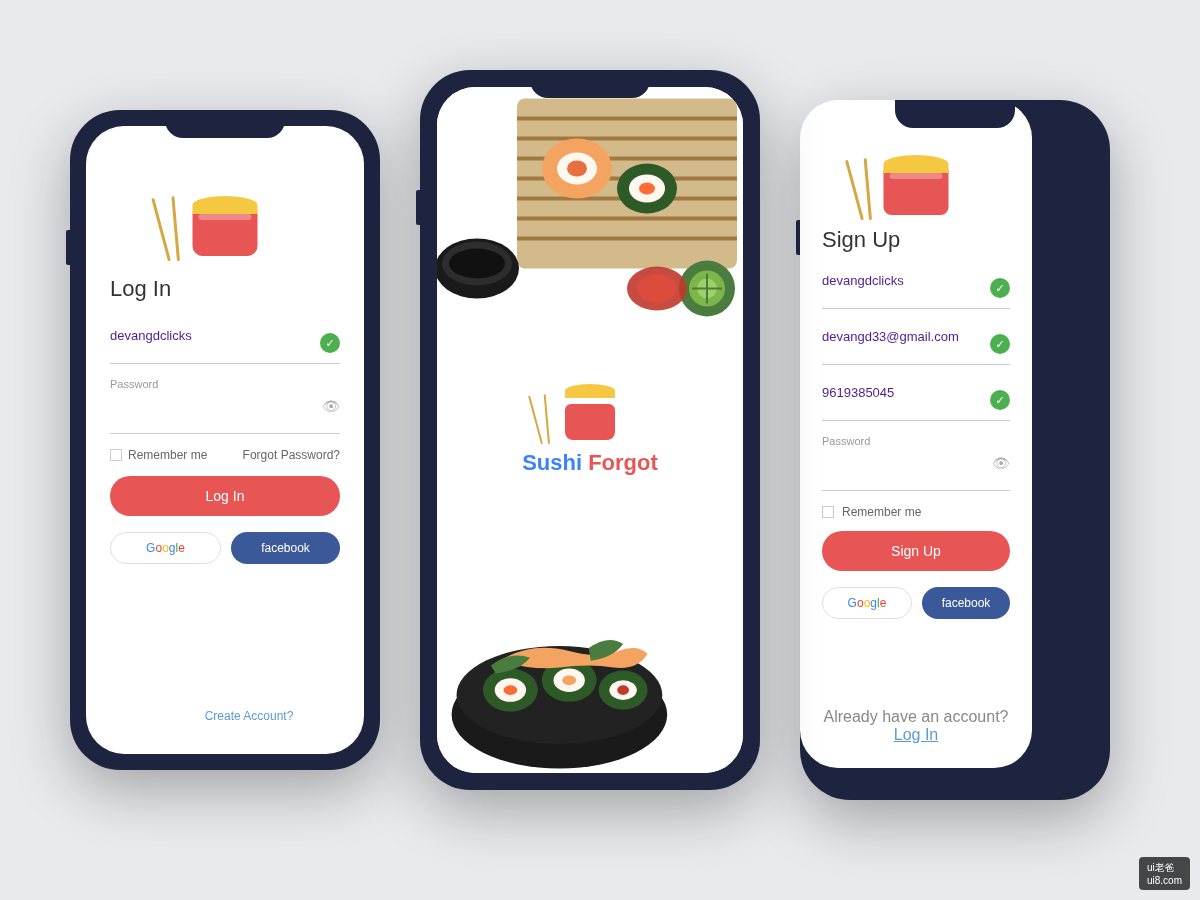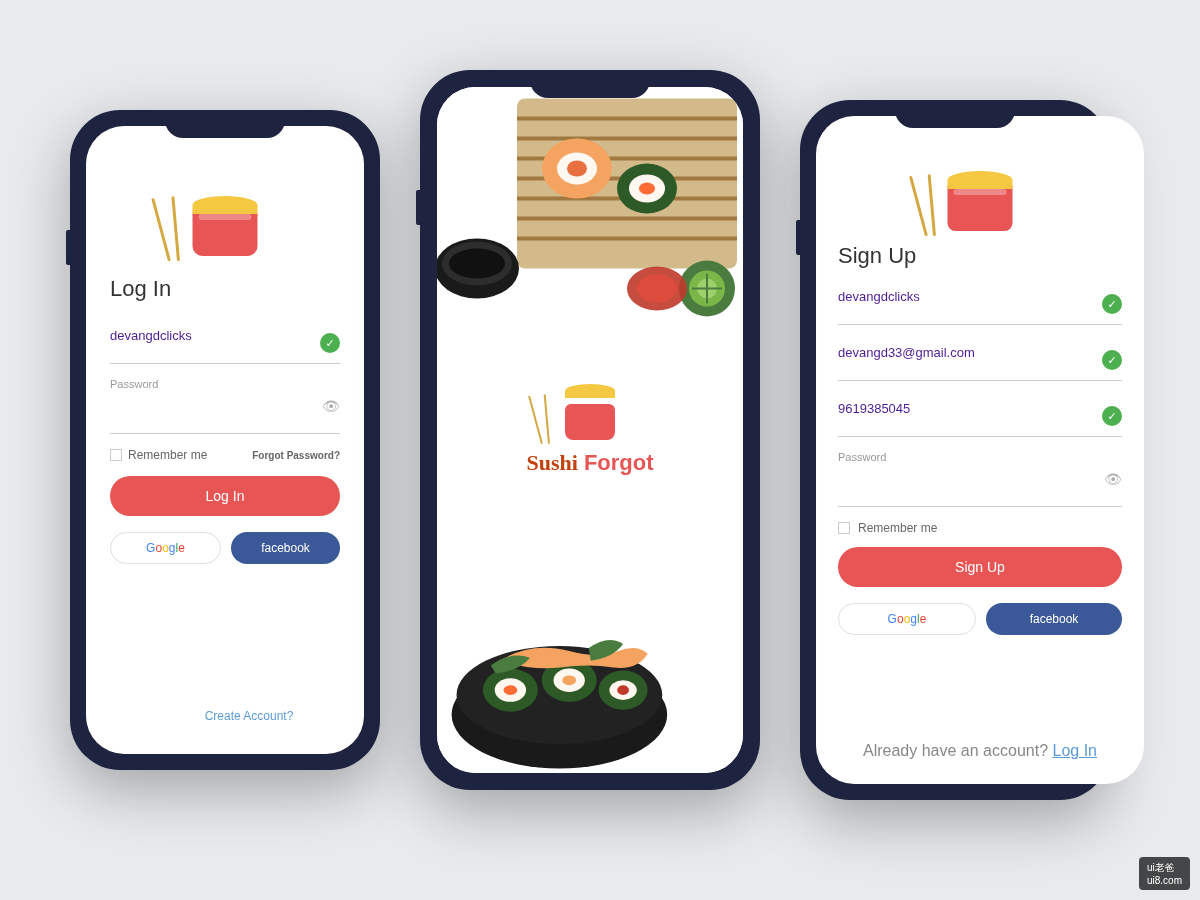--- a/index.html
+++ b/index.html
@@ -85,23 +85,23 @@
 
     
     .phone-3 {
       width: 310px;
       height: 700px;
       left: 800px;
       top: 100px;
       z-index: 2;
     }
     .phone-3 .phone-inner {
-      width: 328px;
+      width: 232px;
       height: 668px;
-      margin: 16px;
+      margin: 0;
     }
 
     
     .sushi-logo {
       display: flex;
       flex-direction: column;
       align-items: center;
       margin-bottom: 8px;
     }
     .sushi-roll {
@@ -239,23 +239,22 @@
       border: 1px solid #ccc;
       background: white;
     }
 
     .remember-text {
       font-size: 12px;
       color: #666;
     }
 
     .forgot-text {
-      font-size: 10px;
+      font-size: 12px;
       color: #666;
-      font-weight: bold;
     }
 
     .btn-primary {
       width: 100%;
       background: #e85555;
       color: white;
       border: none;
       padding: 12px;
       border-radius: 25px;
       font-size: 14px;
@@ -563,21 +562,21 @@
           <div style="position:relative;width:70px;height:56px;">
             <div class="sushi-sm-body"></div>
             <div class="sushi-sm-top"></div>
             <div class="sushi-sm-sticks">
               <div class="sushi-sm-stick"></div>
               <div class="sushi-sm-stick"></div>
             </div>
           </div>
         </div>
         <div class="splash-title">
-          <span style="color:#c2410c;font-weight:700;font-family:Liberation Serif, serif;">Sushi</span><span> Forgot</span>
+          <span style="color:#3b82f6;font-weight:700;">Sushi</span><span> Forgot</span>
         </div>
       </div>
     </div>
   </div>
 </div>
 
 <div class="phone phone-3">
   <div class="notch"></div>
   <div class="phone-inner">
     <div class="signup-content">

